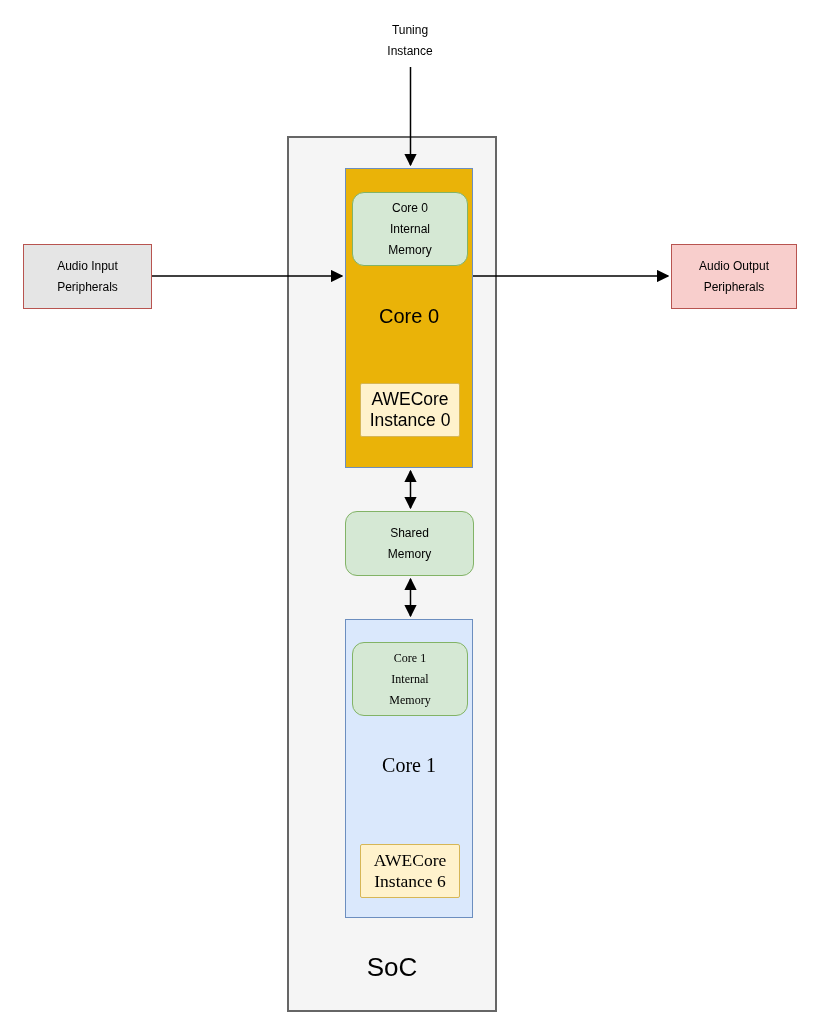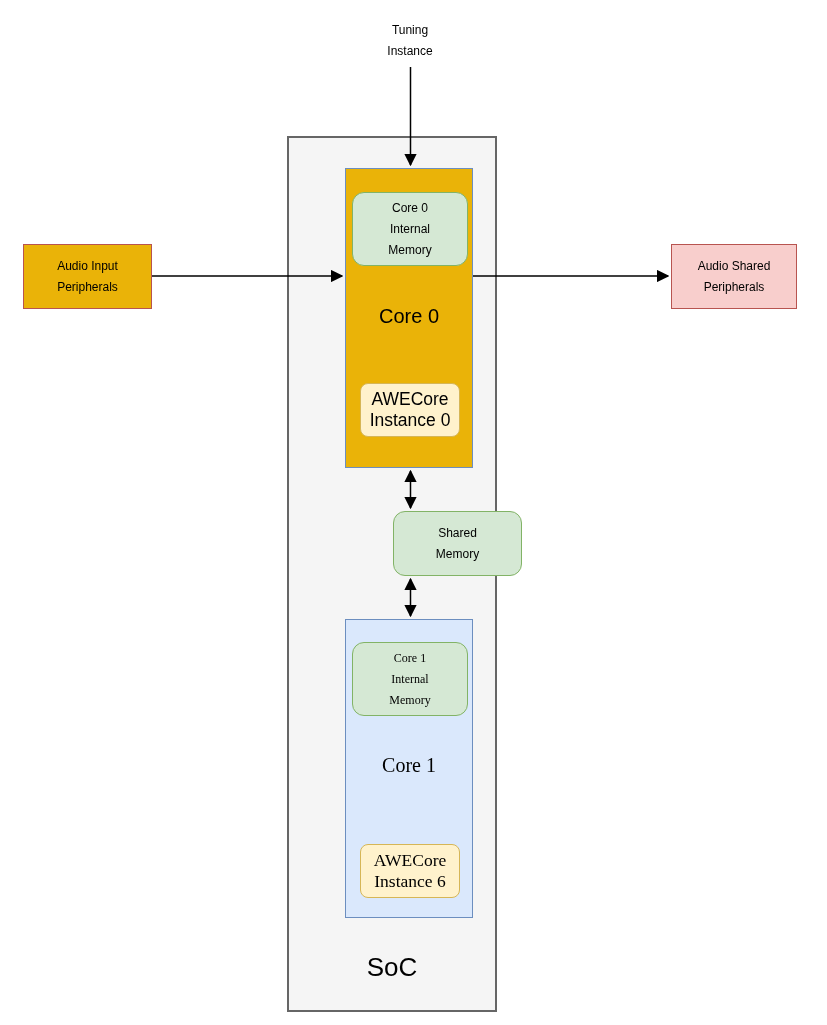--- a/index.html
+++ b/index.html
@@ -15,21 +15,21 @@
   .box {
     position: absolute;
     box-sizing: border-box;
     border: 1.5px solid #000;
     display: flex;
     align-items: center;
     justify-content: center;
     text-align: center;
   }
   .rounded12 { border-radius: 12px; }
-  .rounded10 { border-radius: 8px; }
+  .rounded10 { border-radius: 2px; }
   .label {
     position: absolute;
     text-align: center;
     white-space: nowrap;
   }
   .txt-s  { font-size: 12px; line-height: 21px; }
   .txt-awe { font-size: 17.5px; line-height: 21px; }
   .txt-core { font-size: 20px; line-height: 24px; }
   .txt-soc  { font-size: 26px; line-height: 30px; }
   #soc-box {
@@ -67,21 +67,21 @@
     </div>
     <div class="label txt-core" style="left: 0; top: 135px; width: 100%;">Core 0</div>
     <div class="box rounded10 txt-awe" style="left: 14px; top: 214px; width: 100px; height: 54px; background: rgb(255, 242, 204); border-color: rgb(214, 182, 86);">
       <div>
         <div>AWECore</div>
         <div>Instance 0</div>
       </div>
     </div>
   </div>
 
-  <div class="box rounded12 txt-s" style="left: 345px; top: 511px; width: 129px; height: 65px; background: rgb(213, 232, 212); border-color: rgb(130, 179, 102); margin-left: 48px;">
+  <div class="box rounded12 txt-s" style="left: 345px; top: 511px; width: 129px; height: 65px; background: rgb(213, 232, 212); border-color: rgb(130, 179, 102);">
     <div>
       <div>Shared</div>
       <div>Memory</div>
     </div>
   </div>
 
   <div class="box" style="left: 345px; top: 619px; width: 128px; height: 299px; background: rgb(218, 232, 252); border-color: rgb(108, 142, 191); font-family: Liberation Serif, serif;">
     <div class="box rounded12 txt-s" style="left: 6px; top: 22px; width: 116px; height: 74px; background: rgb(213, 232, 212); border-color: rgb(130, 179, 102);">
       <div>
         <div>Core 1</div>
@@ -91,30 +91,30 @@
     </div>
     <div class="label txt-core" style="left: 0; top: 133px; width: 100%;">Core 1</div>
     <div class="box rounded10 txt-awe" style="left: 14px; top: 224px; width: 100px; height: 54px; background: rgb(255, 242, 204); border-color: rgb(214, 182, 86);">
       <div>
         <div>AWECore</div>
         <div>Instance 6</div>
       </div>
     </div>
   </div>
 
-  <div class="box txt-s" style="left: 23px; top: 244px; width: 129px; height: 65px; background: #eab308; border-color: rgb(184, 84, 80);">
+  <div class="box txt-s" style="left: 23px; top: 244px; width: 129px; height: 65px; background: #e5e5e5; border-color: rgb(184, 84, 80);">
     <div>
       <div>Audio Input</div>
       <div>Peripherals</div>
     </div>
   </div>
 
   <div class="box txt-s" style="left: 671px; top: 244px; width: 126px; height: 65px; background: rgb(248, 206, 204); border-color: rgb(184, 84, 80);">
     <div>
-      <div>Audio Shared</div>
+      <div>Audio Output</div>
       <div>Peripherals</div>
     </div>
   </div>
 
   <svg id="arrow-layer" viewBox="0 0 827 1025">
     <defs>
       <marker id="arrowhead" viewBox="0 0 10 10" refX="9" refY="5" markerWidth="8.5" markerHeight="8.5" orient="auto-start-reverse">
         <path d="M 0 0 L 10 5 L 0 10 z" fill="#000000"></path>
       </marker>
     </defs>

